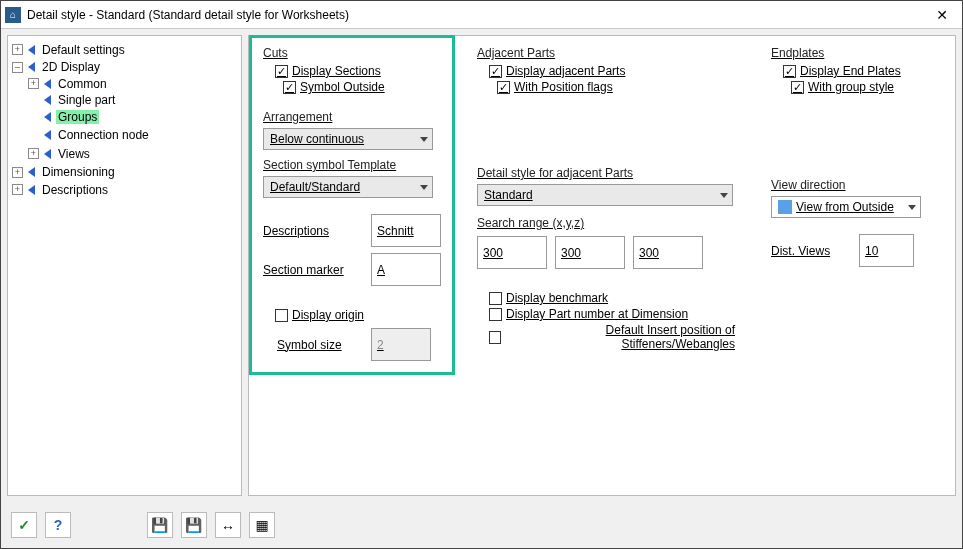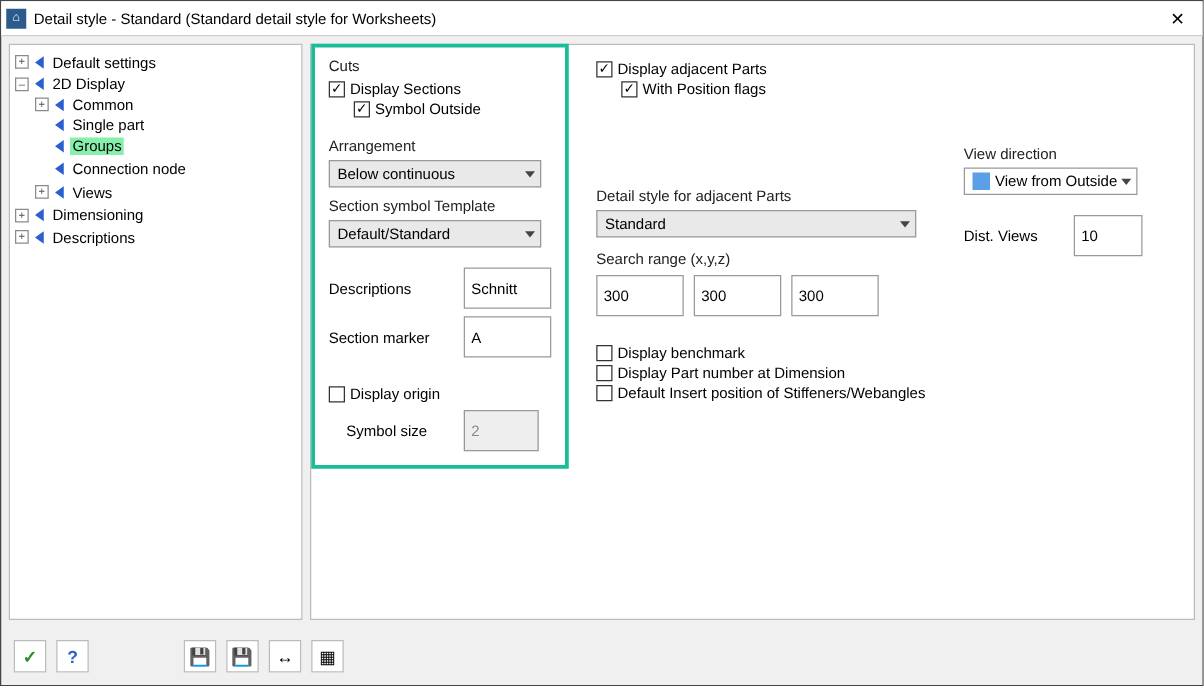--- a/index.html
+++ b/index.html
@@ -81,27 +81,28 @@
     margin: 0 3px;
   }
   .node-label { padding: 0 2px; }
   .node-label.hl { background: #86efac; }
   .content-panel {
     flex: 1;
     background: #fff;
     border: 1px solid #bbb;
     padding: 10px 14px;
     position: relative;
+    text-decoration: underline;
   }
   .cols { display: flex; gap: 24px; }
   .col { flex: 1; min-width: 0; }
   .col.narrow { flex: 0 0 170px; }
   .group { margin-bottom: 14px; }
   .group-title { color: #222; margin-bottom: 4px; }
-  .chk-row { display: flex; align-items: center; gap: 4px; margin: 2px 0; }
+  .chk-row { display: flex; align-items: center; gap: 4px; margin: 2px 12px; text-align: right; }
   .chk-row.indent { margin-left: 20px; }
   .chk {
     width: 13px; height: 13px;
     border: 1px solid #333;
     background: #fff;
     display: inline-flex; align-items: center; justify-content: center;
     font-size: 10px;
     cursor: pointer;
   }
   .chk.checked::after { content: "✓"; color: #000; font-size: 11px; line-height: 11px; }
@@ -113,21 +114,21 @@
     padding: 0 4px 0 6px;
     cursor: pointer;
   }
   .combo .caret {
     width: 0; height: 0;
     border-left: 4px solid transparent;
     border-right: 4px solid transparent;
     border-top: 5px solid #444;
   }
   .combo.wide { width: 256px; }
-  .combo.mid { width: 139px; background:#fff; }
+  .combo.mid { width: 150px; background:#fff; }
   .txt {
     height: 33px;
     border: 1px solid #999;
     background: #fff;
     padding: 12px 5px;
     font-family: inherit; font-size: 12px;
   }
   .txt.disabled { background: #eee; color: #888; }
   .field-row { display: flex; align-items: center; gap: 8px; margin: 6px 0; }
   .field-row .lbl { width: 100px; }
@@ -292,20 +293,21 @@
             </div>
             <div class="field-row">
               <span class="lbl" style="padding-left:14px">Symbol size</span>
               <input class="txt disabled" style="width: 60px;" disabled="" value="2">
             </div>
           </div>
         </div>
 
         <div class="col" style="flex:0 0 270px">
           <div class="group">
+            <div class="group-title">Adjacent Parts</div>
             <div class="chk-row">
               <span class="chk checked"></span>
               <span>Display adjacent Parts</span>
             </div>
             <div class="chk-row indent">
               <span class="chk checked"></span>
               <span>With Position flags</span>
             </div>
 
             <div style="height:70px"></div>
@@ -334,20 +336,31 @@
               <span>Display Part number at Dimension</span>
             </div>
             <div class="chk-row">
               <span class="chk"></span>
               <span>Default Insert position of Stiffeners/Webangles</span>
             </div>
           </div>
         </div>
 
         <div class="col narrow">
+          <div class="group">
+            <div class="group-title">Endplates</div>
+            <div class="chk-row">
+              <span class="chk checked"></span>
+              <span>Display End Plates</span>
+            </div>
+            <div class="chk-row indent">
+              <span class="chk checked"></span>
+              <span>With group style</span>
+            </div>
+          </div>
 
           <div style="height:70px"></div>
           <div class="group">
             <div class="group-title">View direction</div>
             <div class="combo mid">
               <span style="display:flex;align-items:center">
                 <span class="view-icon"></span>
                 <span>View from Outside</span>
               </span>
               <span class="caret"></span>

